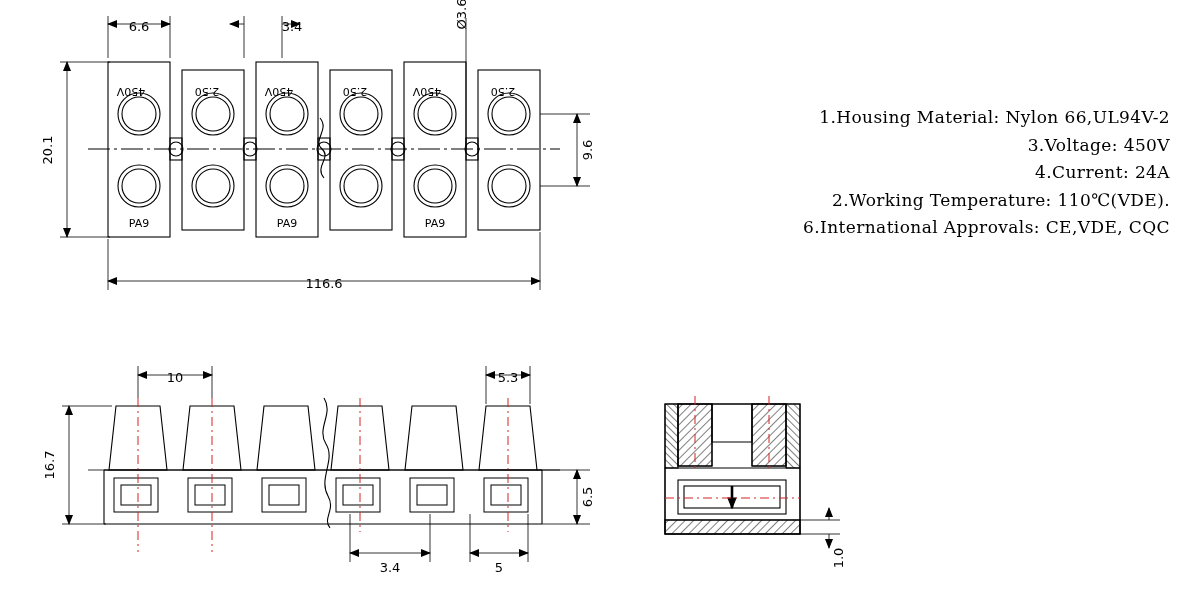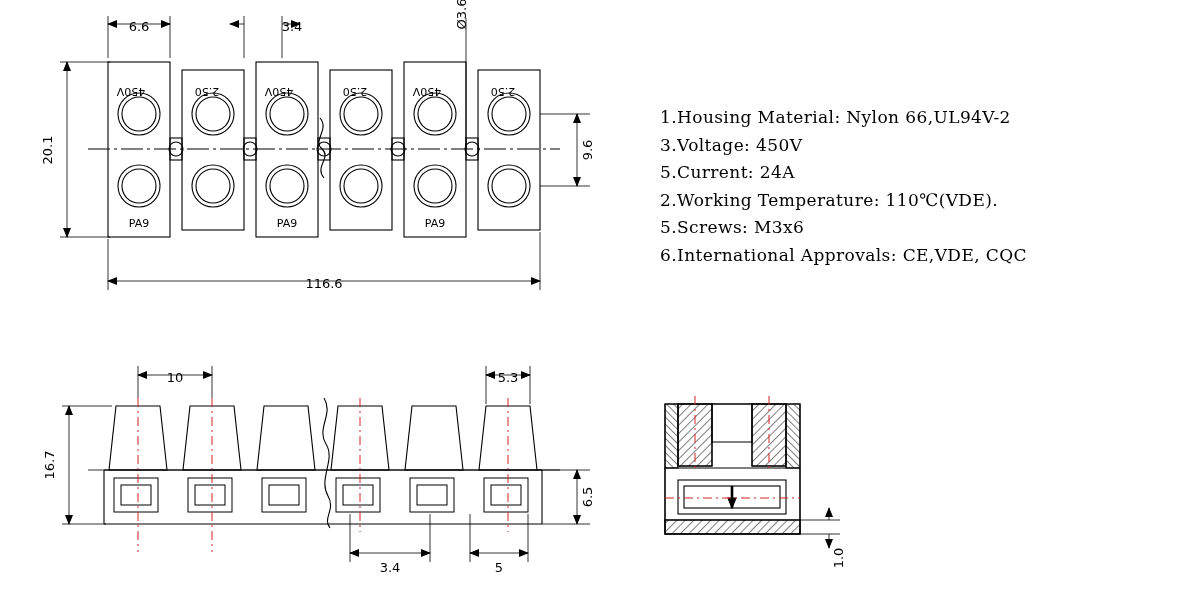--- a/index.html
+++ b/index.html
@@ -30,20 +30,21 @@
   .spec-list {
     position: absolute;
     left: 660px;
     top: 104px;
     width: 510px;
     font-family: "DejaVu Serif", serif;
     font-size: 17px;
     line-height: 1.62;
     letter-spacing: 0.4px;
     color: #000;
+    text-align: right;
   }
   .spec-item {
     white-space: nowrap;
   }
   .dim-text {
     font-family: "DejaVu Sans", sans-serif;
     font-size: 13px;
     fill: #000;
   }
   .part-text {
@@ -335,19 +336,18 @@
     </g>
 
     <g>
       <text class="dim-text" x="843" y="558" text-anchor="middle" transform="rotate(-90 843 558)">1.0</text>
     </g>
   </svg>
 
   <div class="spec-list">
     <div class="spec-item">1.Housing Material: Nylon 66,UL94V-2</div>
     <div class="spec-item">3.Voltage:  450V</div>
-    <div class="spec-item">5.Current:  24A</div>
+    <div class="spec-item">4.Current:  24A</div>
     <div class="spec-item">2.Working Temperature:  110℃(VDE).</div>
-    <div class="spec-item">5.Screws: M3x6</div>
     <div class="spec-item">6.International Approvals: CE,VDE, CQC</div>
   </div>
 
 </div>
 
 </body></html>

